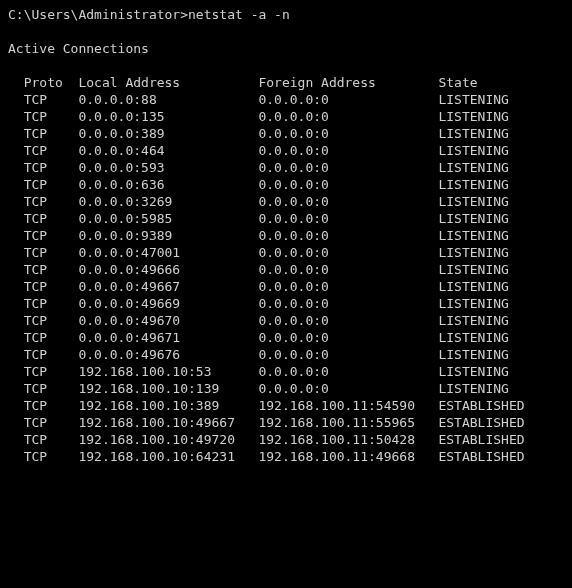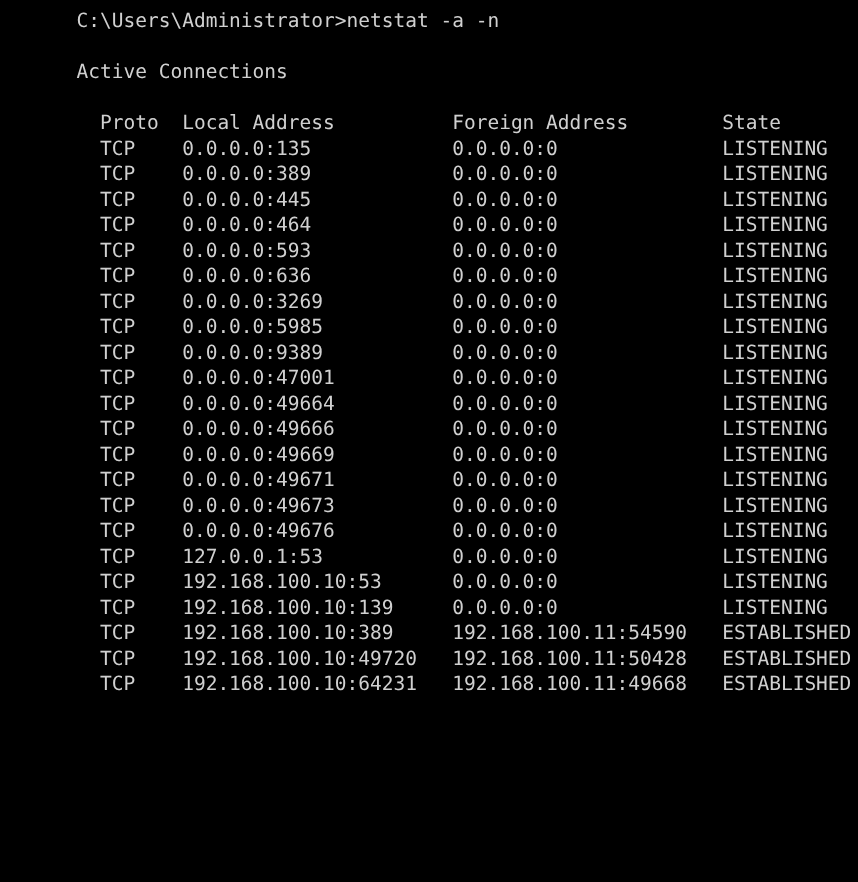--- a/index.html
+++ b/index.html
@@ -8,57 +8,56 @@
     font-family: Consolas, "Lucida Console", monospace;
     font-size: 13px;
     line-height: 17px;
     margin: 0;
     padding: 6px 8px;
     width: 572px;
     box-sizing: border-box;
   }
   .prompt-line, .title-line, .header-row, .row {
     white-space: pre;
-    margin-left: 43px;
   }
   .rows {
     position: relative;
   }
   .highlight-box {
     position: absolute;
     border: 2px solid #d40000;
     pointer-events: none;
     box-sizing: border-box;
   }
 </style>
 </head>
 <body>
 
 <div class="prompt-line"><span>C:\Users\Administrator&gt;</span><span>netstat -a -n</span></div>
 <div style="height:17px"></div>
 <div class="title-line">Active Connections</div>
 <div style="height:17px"></div>
 <div class="header-row">  Proto  Local Address          Foreign Address        State</div>
 <div class="rows">
+    <div class="row">  TCP    0.0.0.0:88             0.0.0.0:0              LISTENING</div>
     <div class="row">  TCP    0.0.0.0:135            0.0.0.0:0              LISTENING</div>
     <div class="row">  TCP    0.0.0.0:389            0.0.0.0:0              LISTENING</div>
-    <div class="row">  TCP    0.0.0.0:445            0.0.0.0:0              LISTENING</div>
     <div class="row">  TCP    0.0.0.0:464            0.0.0.0:0              LISTENING</div>
     <div class="row">  TCP    0.0.0.0:593            0.0.0.0:0              LISTENING</div>
     <div class="row">  TCP    0.0.0.0:636            0.0.0.0:0              LISTENING</div>
     <div class="row">  TCP    0.0.0.0:3269           0.0.0.0:0              LISTENING</div>
     <div class="row">  TCP    0.0.0.0:5985           0.0.0.0:0              LISTENING</div>
     <div class="row">  TCP    0.0.0.0:9389           0.0.0.0:0              LISTENING</div>
     <div class="row">  TCP    0.0.0.0:47001          0.0.0.0:0              LISTENING</div>
-    <div class="row">  TCP    0.0.0.0:49664          0.0.0.0:0              LISTENING</div>
     <div class="row">  TCP    0.0.0.0:49666          0.0.0.0:0              LISTENING</div>
+    <div class="row">  TCP    0.0.0.0:49667          0.0.0.0:0              LISTENING</div>
     <div class="row">  TCP    0.0.0.0:49669          0.0.0.0:0              LISTENING</div>
+    <div class="row">  TCP    0.0.0.0:49670          0.0.0.0:0              LISTENING</div>
     <div class="row">  TCP    0.0.0.0:49671          0.0.0.0:0              LISTENING</div>
-    <div class="row">  TCP    0.0.0.0:49673          0.0.0.0:0              LISTENING</div>
     <div class="row">  TCP    0.0.0.0:49676          0.0.0.0:0              LISTENING</div>
-    <div class="row">  TCP    127.0.0.1:53           0.0.0.0:0              LISTENING</div>
     <div class="row">  TCP    192.168.100.10:53      0.0.0.0:0              LISTENING</div>
     <div class="row">  TCP    192.168.100.10:139     0.0.0.0:0              LISTENING</div>
     <div class="row">  TCP    192.168.100.10:389     192.168.100.11:54590   ESTABLISHED</div>
+    <div class="row">  TCP    192.168.100.10:49667   192.168.100.11:55965   ESTABLISHED</div>
     <div class="row">  TCP    192.168.100.10:49720   192.168.100.11:50428   ESTABLISHED</div>
     <div class="row">  TCP    192.168.100.10:64231   192.168.100.11:49668   ESTABLISHED</div>
     <div class="highlight-box" style="left: 0px; right: 0px; top: 441px; height: 70px;"></div>
   </div>
 
 </body></html>

